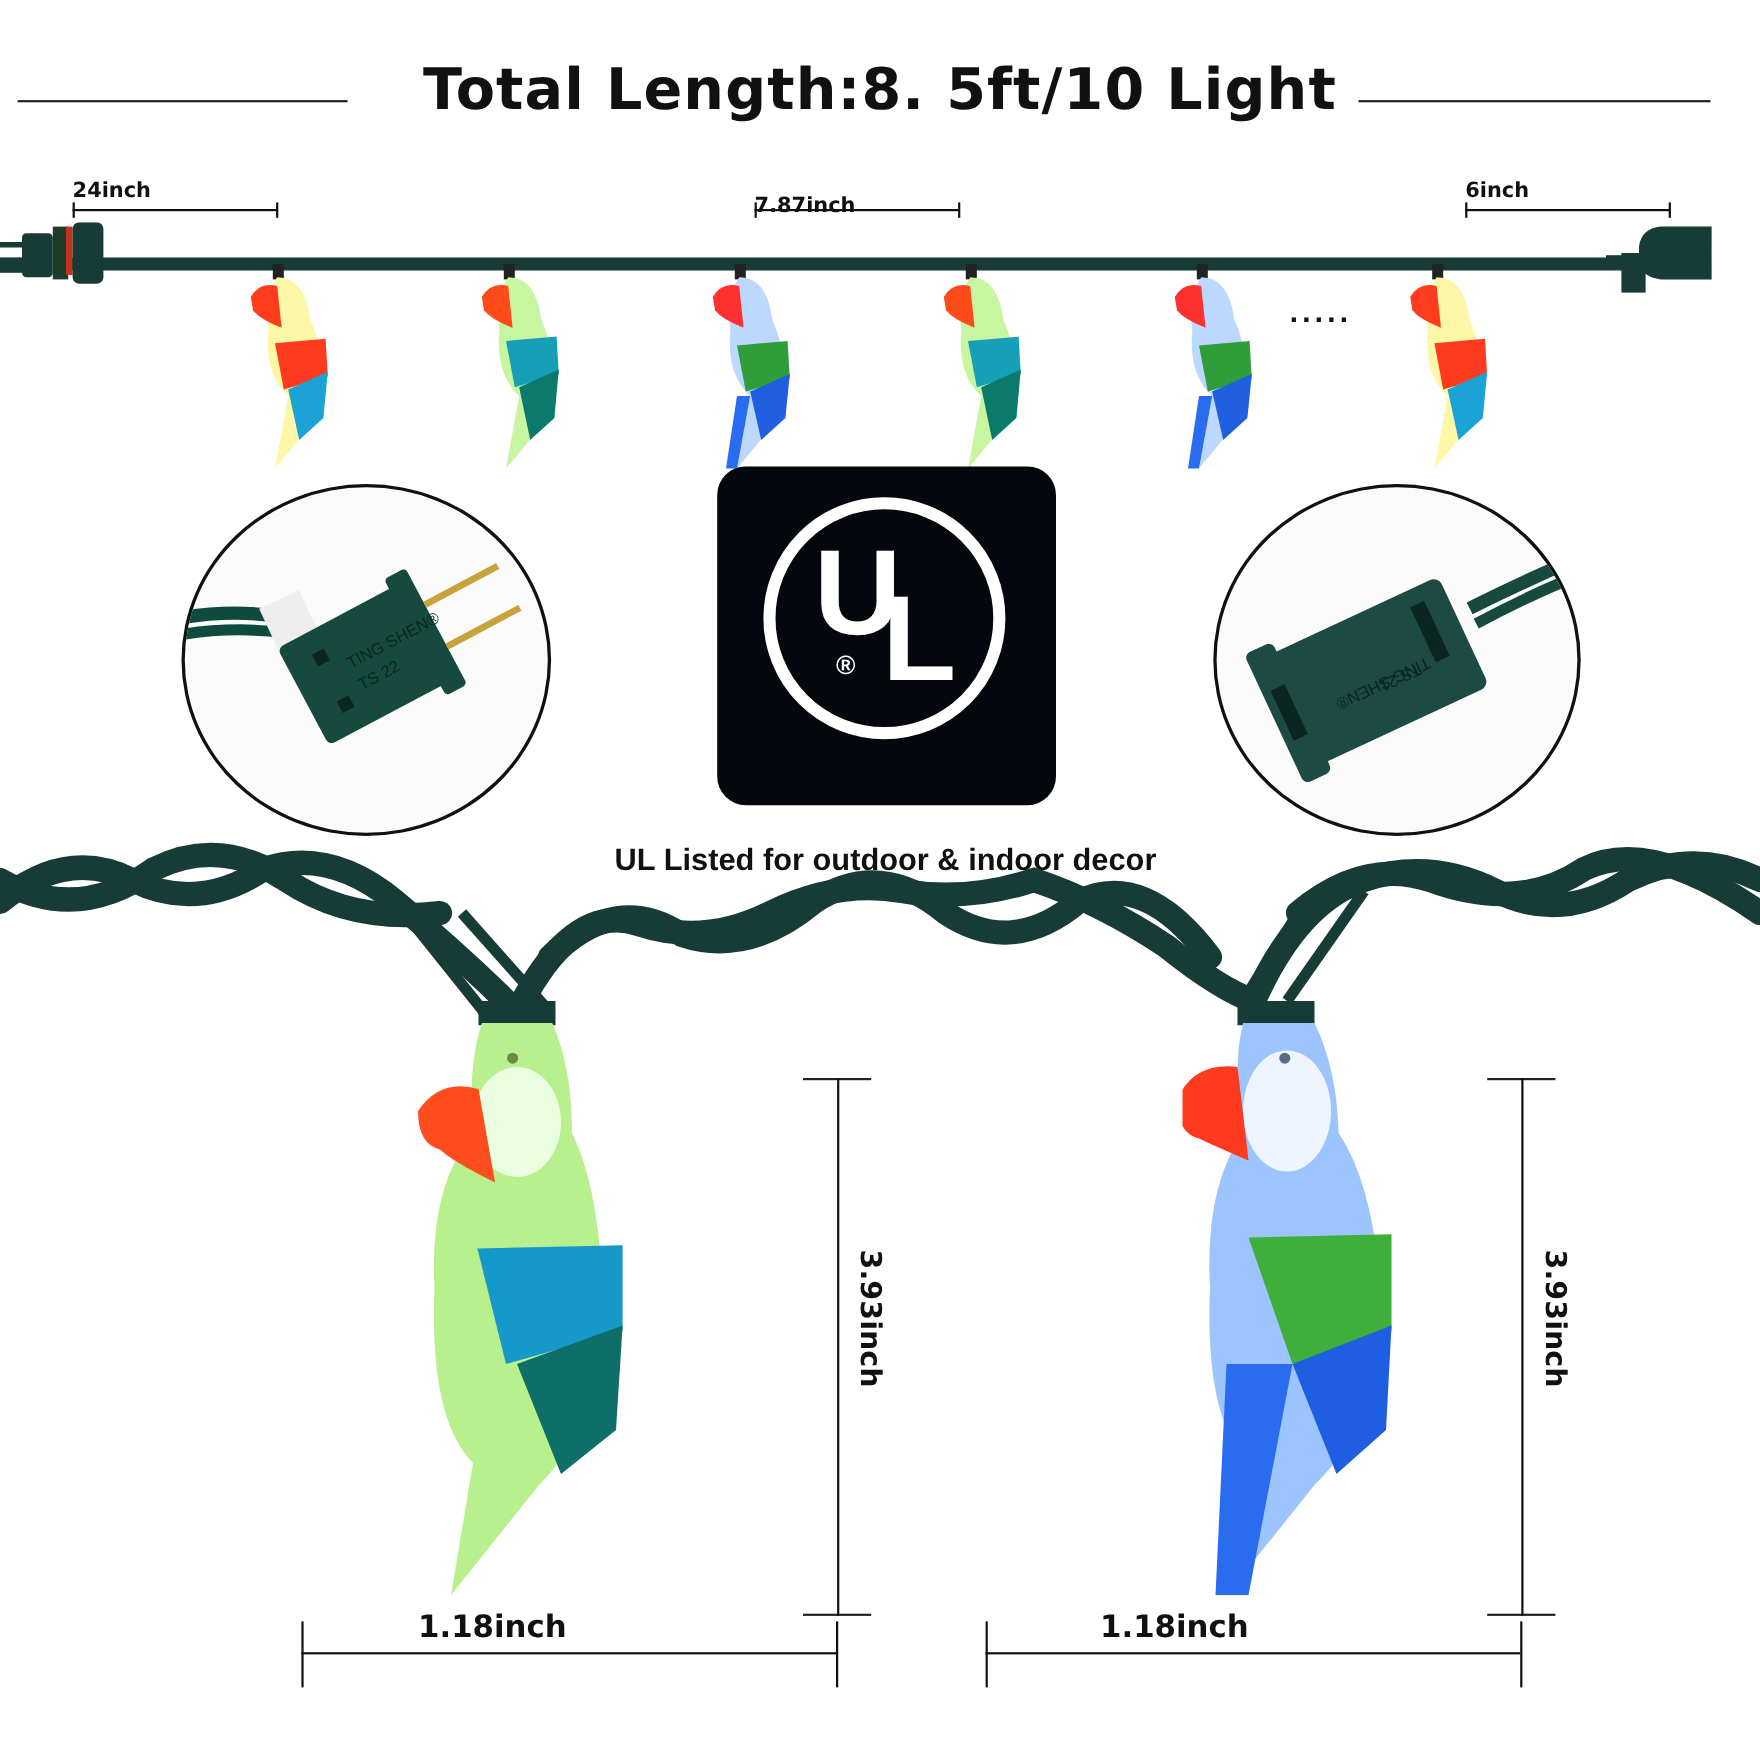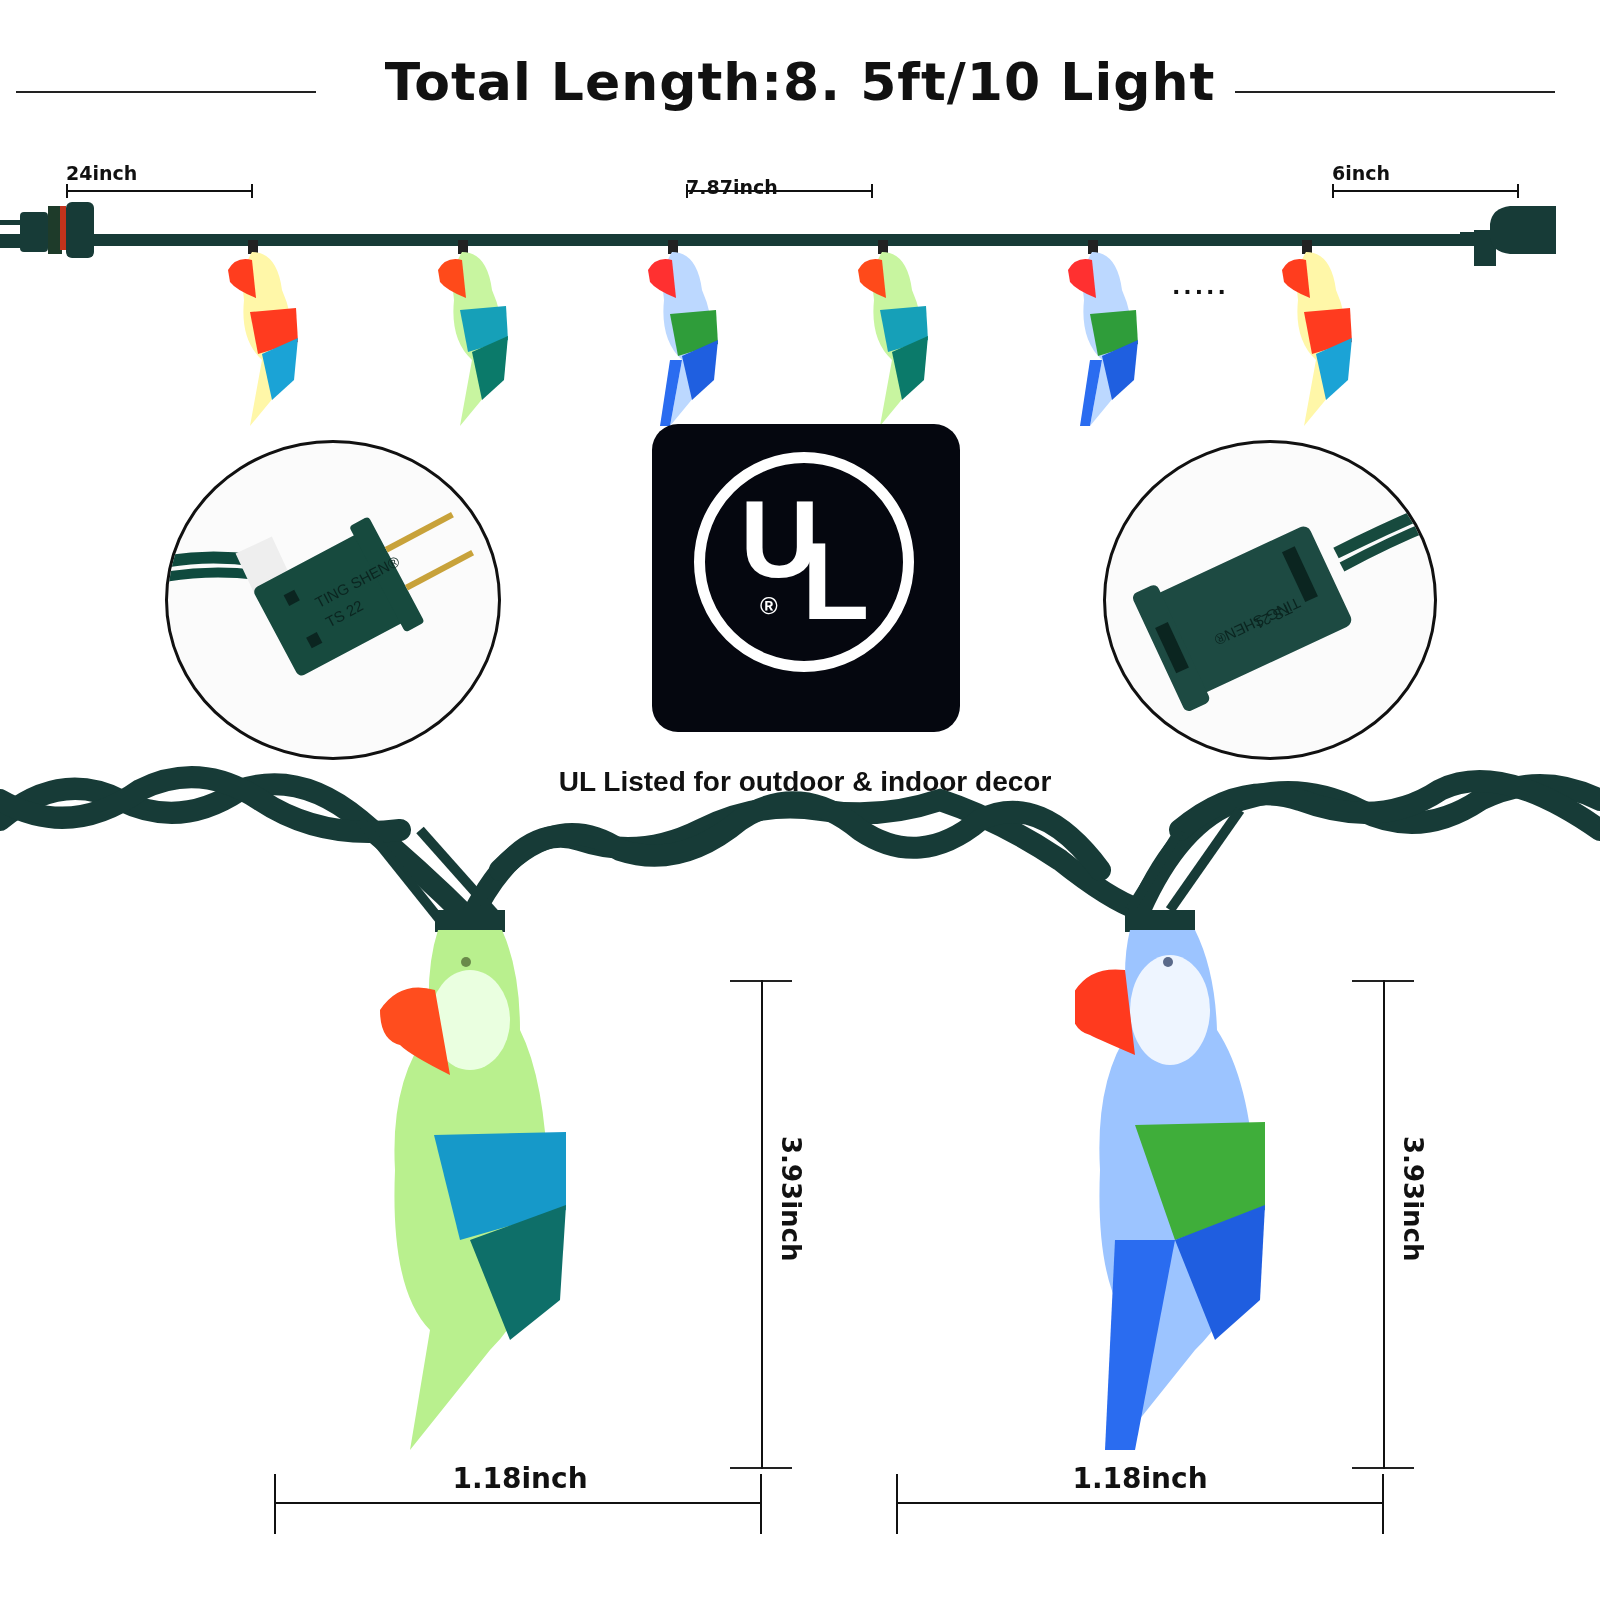--- a/index.html
+++ b/index.html
@@ -11,21 +11,21 @@
   .dim-line { height:2px; background:#111; }
   .tick { width:2px; background:#111; }
   .cord { background:#173b37; border-radius:6px; }
   .ellipsis { font-size:22px; font-weight:bold; letter-spacing:3px; color:#111; }
   .circle { border:3px solid #111; border-radius:50%; background:#fbfbfb; overflow:hidden; }
   .ul-box { background:#05070f; border-radius:26px; }
   .ul-ring { border:11px solid #fff; border-radius:50%; }
   .ul-text { color:#fff; font-family:"Liberation Sans", sans-serif; font-weight:bold; }
   .caption { font-family:"Liberation Sans", sans-serif; font-weight:bold; font-size:28px; color:#111; text-align:center; }
   .vlabel { font-weight:bold; font-size:26px; color:#111; writing-mode:vertical-rl; }
-  .hlabel { font-weight:bold; font-size:28px; color:#111; text-align:center; }
+  .hlabel { font-weight:bold; font-size:28px; color:#111; text-align:left; }
 </style>
 </head>
 <body>
 
 <div class="abs hrule" style="left:16px; top:91px; width:300px;"></div>
 <div class="abs title">Total Length:8. 5ft/10 Light</div>
 <div class="abs hrule" style="left:1235px; top:91px; width:320px;"></div>
 
 <div class="abs dim-label" style="left:66px; top:162px; width:186px;">24inch</div>
 <div class="abs dim-line" style="left:66px; top:190px; width:186px;"></div>

